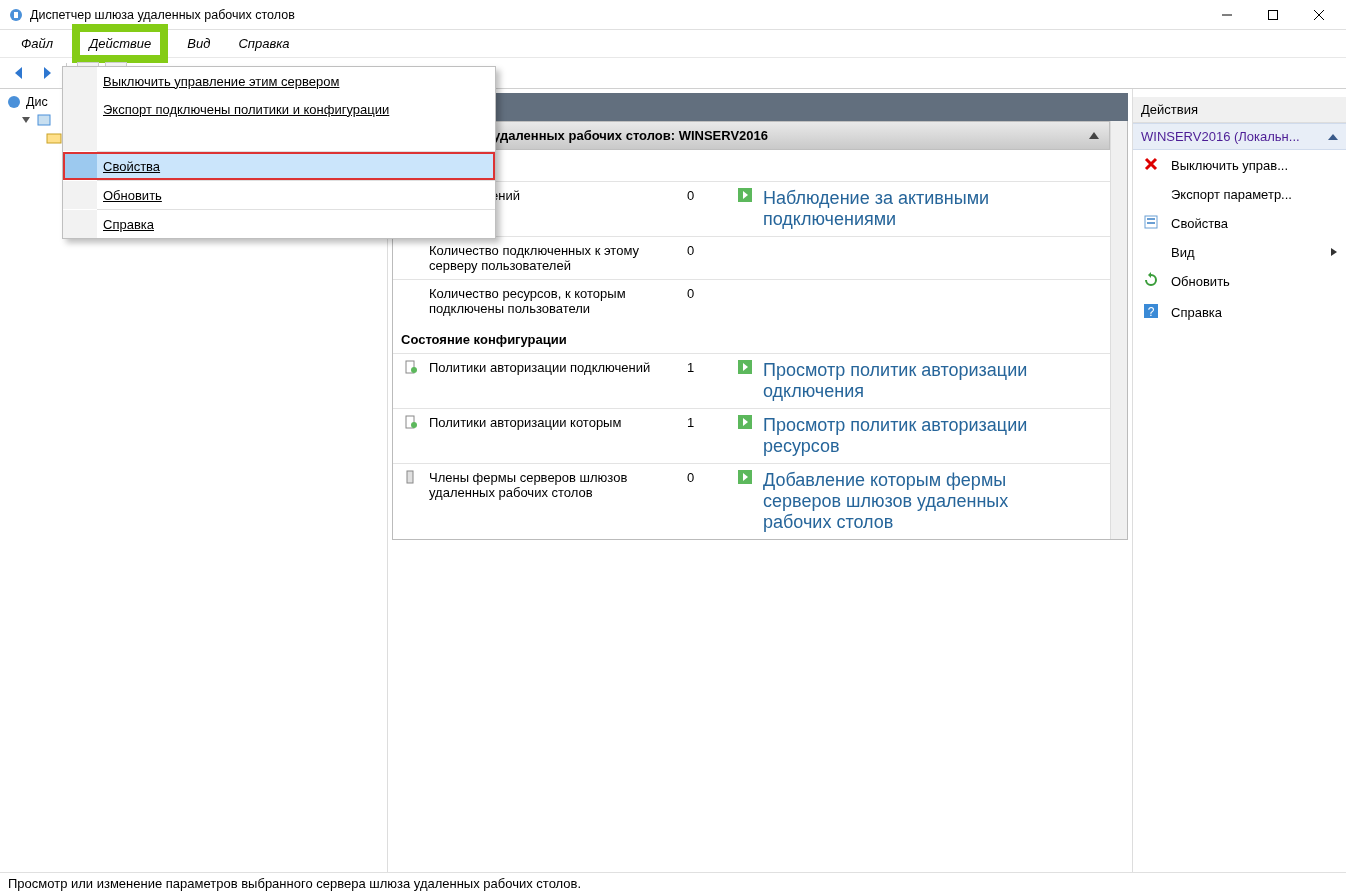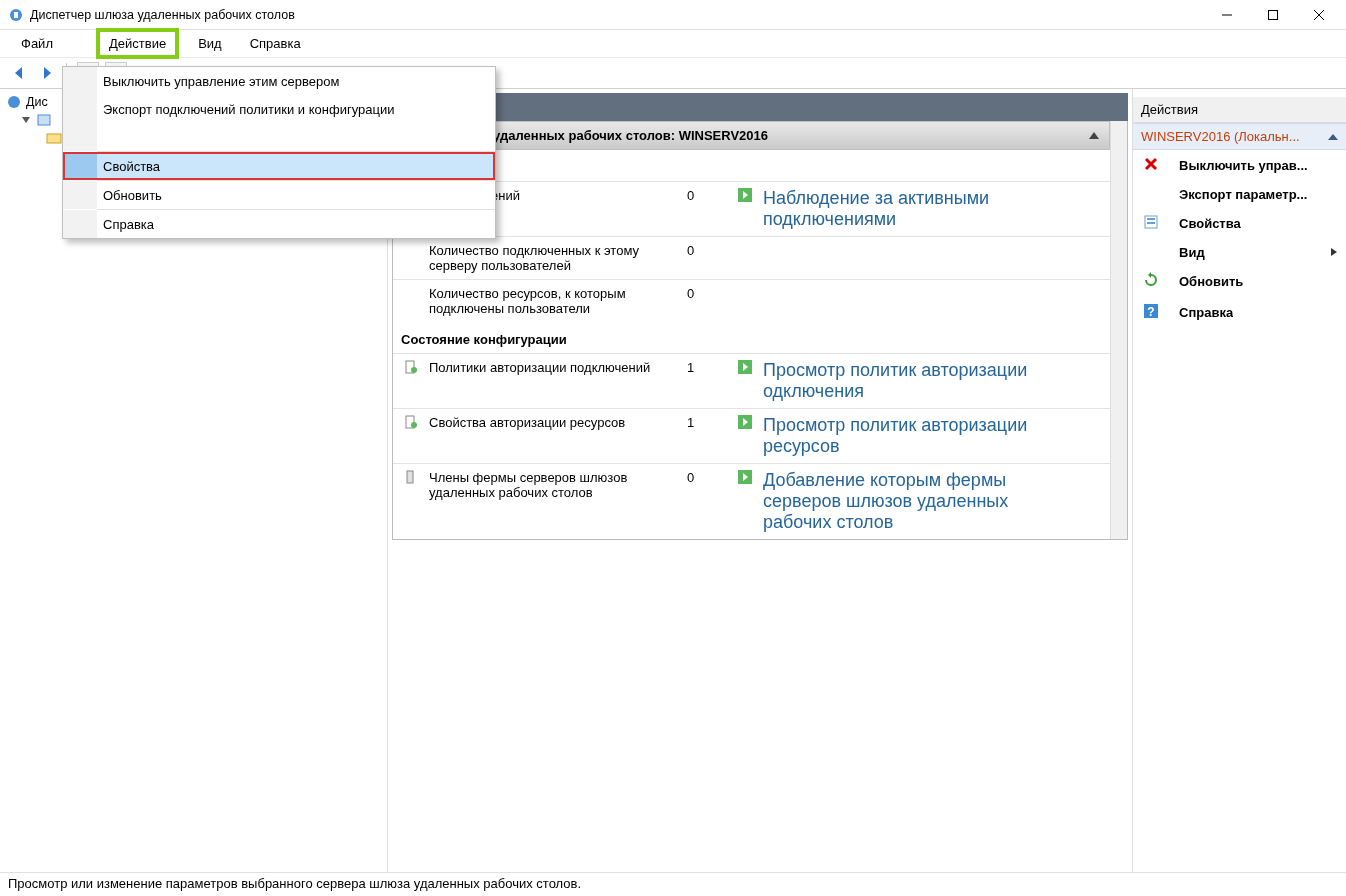--- a/index.html
+++ b/index.html
@@ -7,23 +7,23 @@
 
 
 .titlebar { height:30px; display:flex; align-items:center; justify-content:space-between; padding:0 4px 0 8px; border-bottom:1px solid #e0e0e0; }
 .titlebar-left { display:flex; align-items:center; gap:6px; }
 .title-icon { width:16px; height:16px; }
 .win-controls { display:flex; }
 .win-btn { width:46px; height:30px; display:flex; align-items:center; justify-content:center; }
 .win-btn svg { width:10px; height:10px; }
 
 
-.menubar { height:27px; display:flex; align-items:center; padding:0 8px 0 12px; gap:10px; }
+.menubar { height:27px; display:flex; align-items:center; padding:0 8px 0 12px; gap:10px;font-style:italic; }
 .menubar span { padding:4px 9px; font-size:13px; }
-.menu-highlight { border:4px solid #84cc16;margin-left:24px; }
+.menu-highlight { border:8px solid #84cc16; }
 
 
 .toolbar { height:32px; border-top:1px solid #e8e8e8; border-bottom:1px solid #d0d0d0; display:flex; align-items:center; gap:6px; padding:0 10px; }
 .tb-arrow { width:20px; height:20px; display:flex; align-items:center; justify-content:center; }
 .tb-sep { width:1px; height:20px; background:#ccc; margin:0 4px; }
 .tb-btn { width:22px; height:22px; border:1px solid #ccc; background:#f5f5f5; display:flex; align-items:center; justify-content:center; }
 
 
 .content { display:flex; height:calc(100% - 30px - 27px - 32px - 24px);justify-content:center; }
 
@@ -44,31 +44,31 @@
 .dr-icon { width:20px; flex-shrink:0; display:flex; justify-content:center; }
 .dr-label { width:250px; font-size:13px; }
 .dr-val { width:40px; font-size:13px; }
 .dr-action-icon { width:20px; display:flex; justify-content:center; }
 .dr-link { color:#26659a; font-size:18px; max-width:270px; }
 .scrollbar-strip { width:17px; background:#f0f0f0; border-left:1px solid #ddd; }
 
 
 .right { width:214px; border-left:1px solid #ddd; background:#fff; display:flex; flex-direction:column; }
 .right-hdr { background:#f0f0f0; padding:5px 8px; font-size:13px; border-bottom:1px solid #ddd; }
-.right-band { background:#e8eef7; padding:5px 8px; font-size:13px; color:#c2410c; border-top:1px solid #d0dbec; border-bottom:1px solid #d0dbec; display:flex; justify-content:space-between; align-items:center; }
+.right-band { background:#e8eef7; padding:5px 8px; font-size:13px; color:#4c1d95; border-top:1px solid #d0dbec; border-bottom:1px solid #d0dbec; display:flex; justify-content:space-between; align-items:center; }
 .right-band .up { width:0;height:0;border-left:5px solid transparent;border-right:5px solid transparent;border-bottom:6px solid #3a5a8a; }
-.right-item { display:flex; align-items:center; gap:20px; padding:6px 8px 6px 10px; font-size:13px;font-weight:bold; }
+.right-item { display:flex; align-items:center; gap:12px; padding:6px 8px 6px 10px; font-size:13px; }
 .right-item .ri-text { white-space:nowrap; overflow:hidden; text-overflow:ellipsis; max-width:160px; }
 .ri-arrow { margin-left:auto; }
 
 
 .dropdown { position:absolute; left:62px; top:66px; width:434px; background:#fff; border:1px solid #bfbfbf; box-shadow:4px 4px 6px rgba(0,0,0,.25); z-index:50; }
 .dd-row { display:flex; align-items:center; height:28px; }
 .dd-gutter { width:34px; height:100%; background:#f2f2f2; flex-shrink:0; }
-.dd-label { padding-left:6px; font-size:13px; flex:1; }
+.dd-label { padding-left:6px; font-size:13px; flex:1;text-decoration:underline; }
 .dd-row.hl { outline:2px solid #d33; outline-offset:-2px; }
 .dd-row.hl .dd-gutter { background:#9cc9ef; }
 .dd-row.hl-full { background:#cbe5fb; }
 .dd-sep { height:1px; background:#e0e0e0; margin-left:34px; }
 
 
 .status { position:absolute; bottom:0; left:0; right:0; height:24px; background:#fff; border-top:1px solid #e0e0e0; padding:3px 8px; font-size:13px; }
 
 .mid-wrap { display:flex; border:1px solid #bbb; border-top:none; }
 .mid-body { flex:1; }
@@ -223,21 +223,21 @@
             </span>
           <span class="dr-link">Просмотр политик авторизации одключения</span>
         </div>
         <div class="data-row">
           <span class="dr-icon">
               <svg class="sq-icon" viewBox="0 0 14 14">
                 <rect x="2" y="1" width="8" height="12" fill="#fff" stroke="#888"></rect>
                 <circle cx="10" cy="10" r="3" fill="#5cb85c"></circle>
               </svg>
             </span>
-          <span class="dr-label">Свойства авторизации ресурсов</span>
+          <span class="dr-label">Политики авторизации которым</span>
           <span class="dr-val">1</span>
           <span class="dr-action-icon">
               <svg class="sq-icon" viewBox="0 0 14 14">
                 <rect width="14" height="14" fill="#5cb85c"></rect>
                 <path d="M5 3 L10 7 L5 11 Z" fill="#fff"></path>
               </svg>
             </span>
           <span class="dr-link">Просмотр политик авторизации ресурсов</span>
         </div>
         <div class="data-row">
@@ -317,21 +317,21 @@
   <span>Просмотр или изменение параметров выбранного сервера шлюза удаленных рабочих столов.</span>
 </div>
 
 <div class="dropdown">
   <div class="dd-row">
       <div class="dd-gutter"></div>
       <span class="dd-label">Выключить управление этим сервером</span>
     </div>
   <div class="dd-row">
       <div class="dd-gutter"></div>
-      <span class="dd-label">Экспорт подключений политики и конфигурации</span>
+      <span class="dd-label">Экспорт подключены политики и конфигурации</span>
     </div>
   <div class="dd-row">
       <div class="dd-gutter"></div>
     </div>
   <div class="dd-sep"></div>
   <div class="dd-row hl hl-full">
       <div class="dd-gutter"></div>
       <span class="dd-label">Свойства</span>
     </div>
   <div class="dd-sep"></div>

